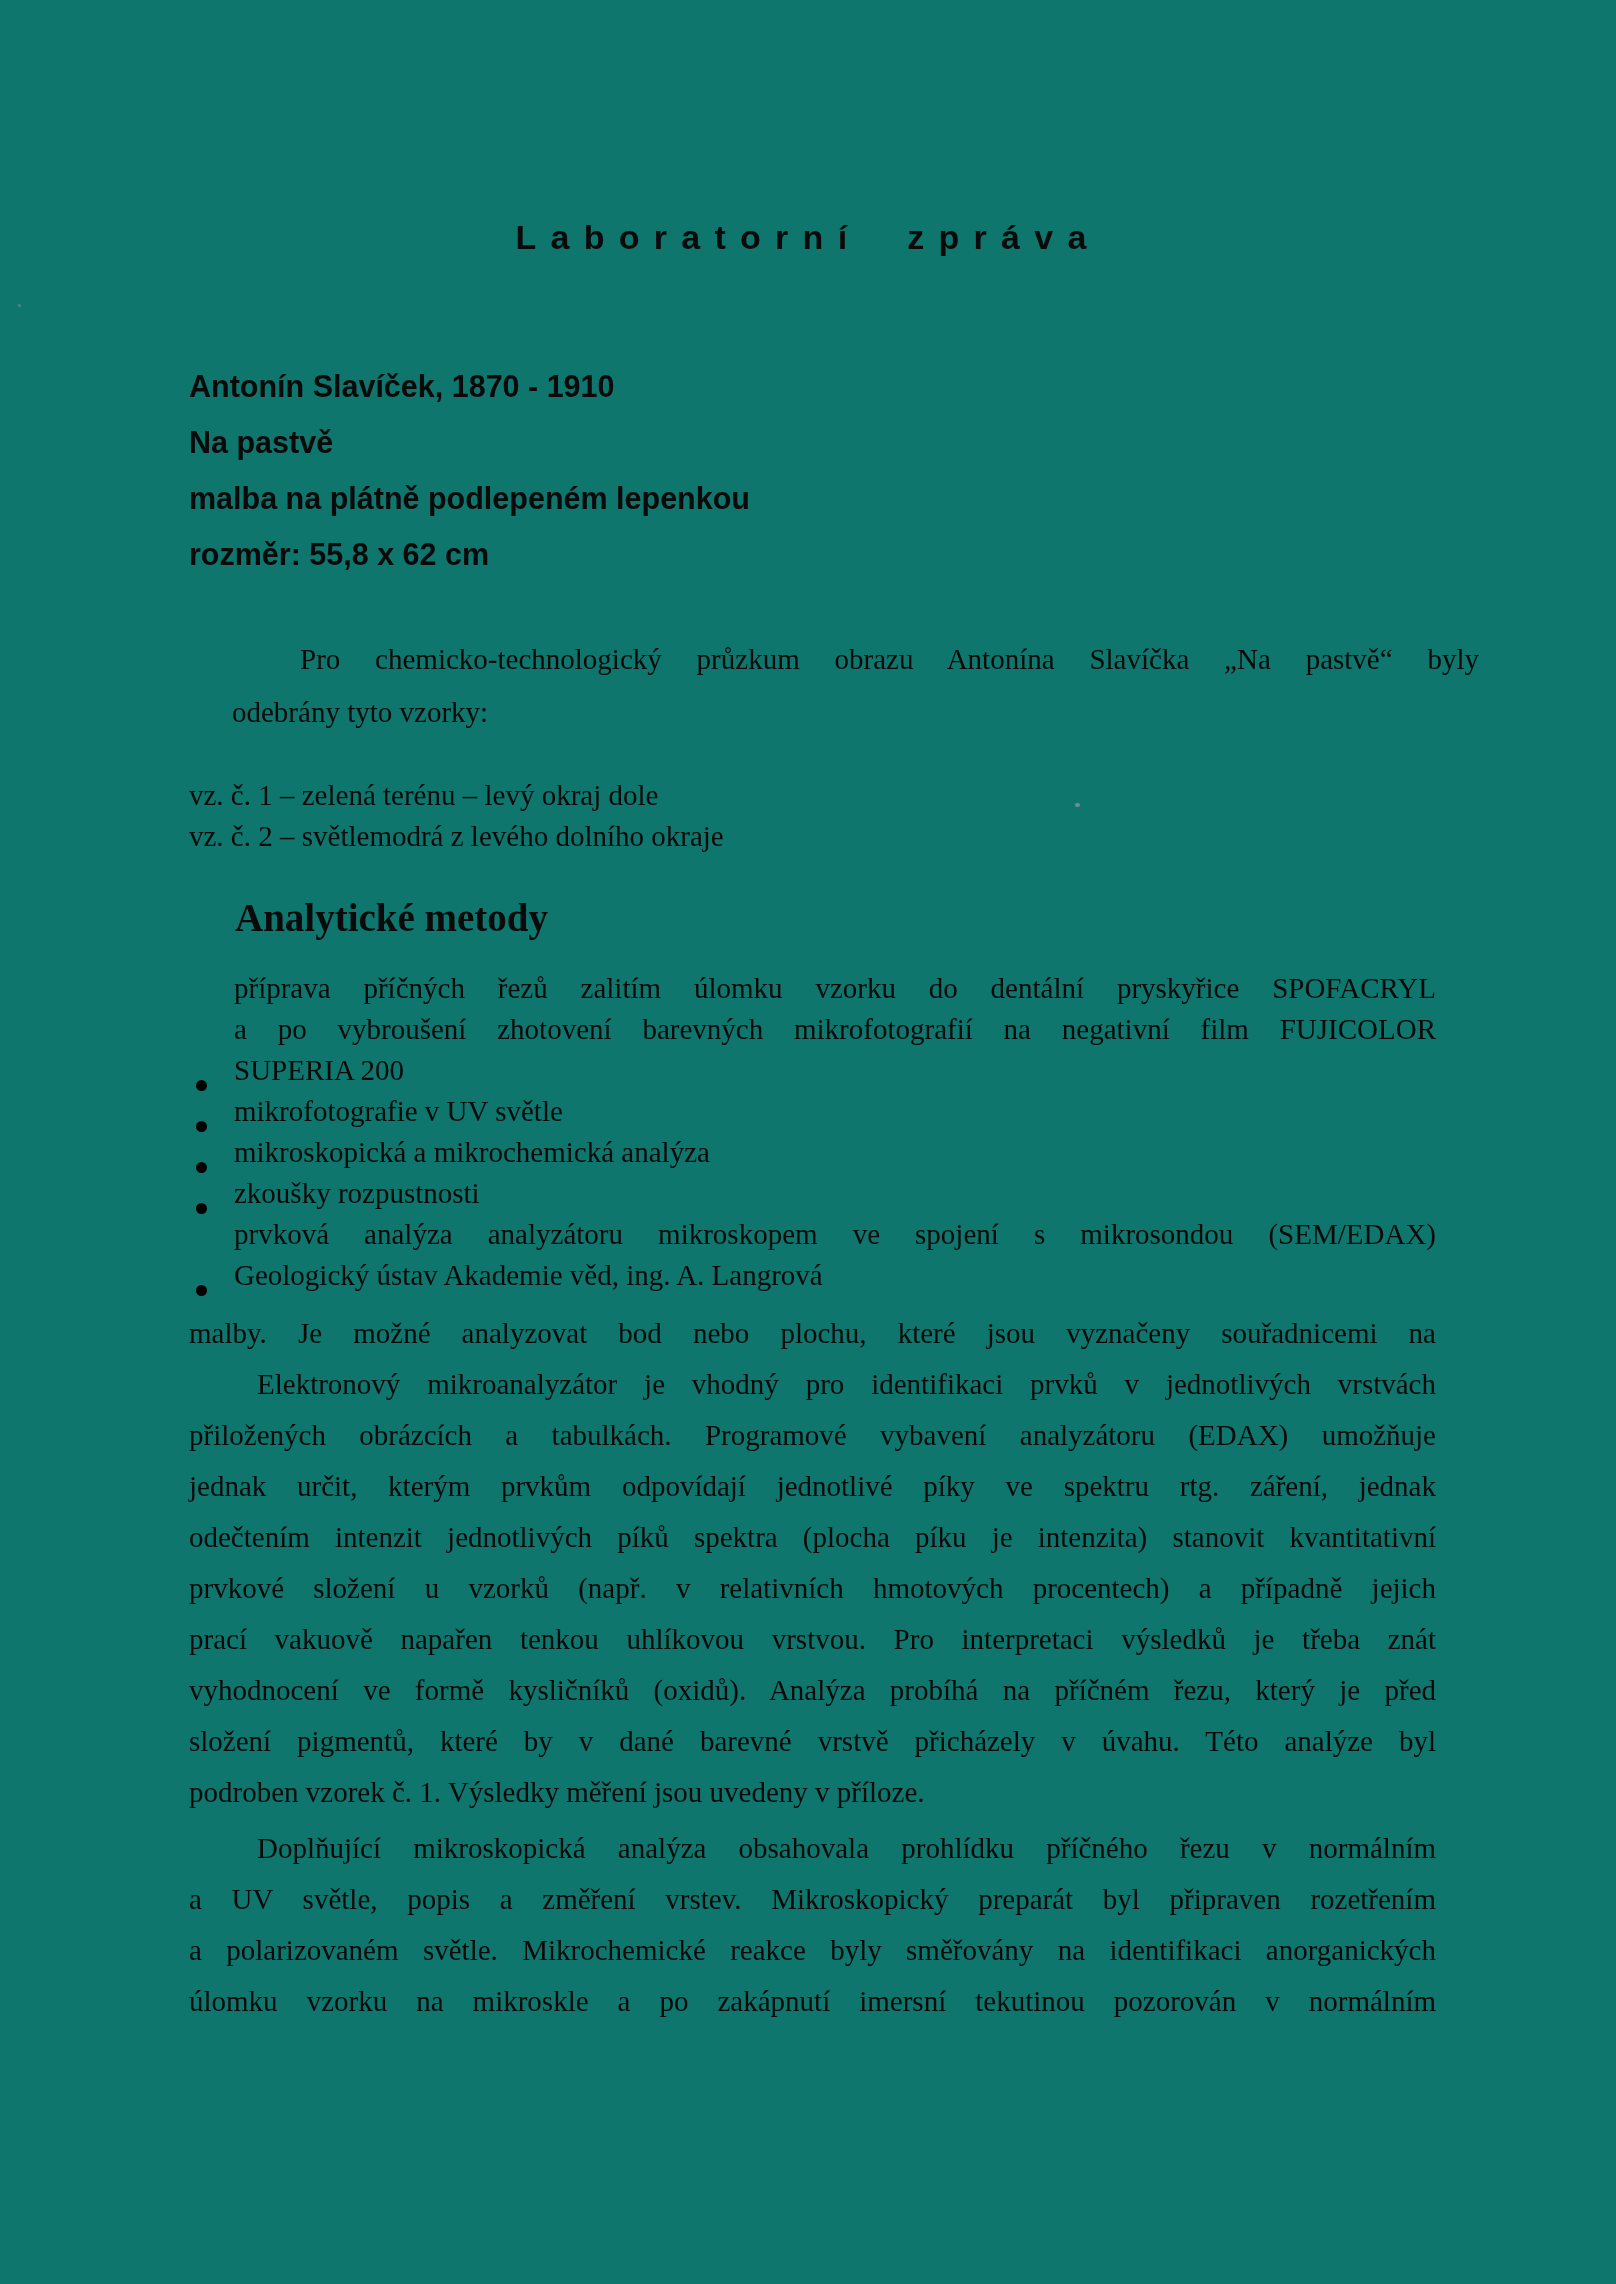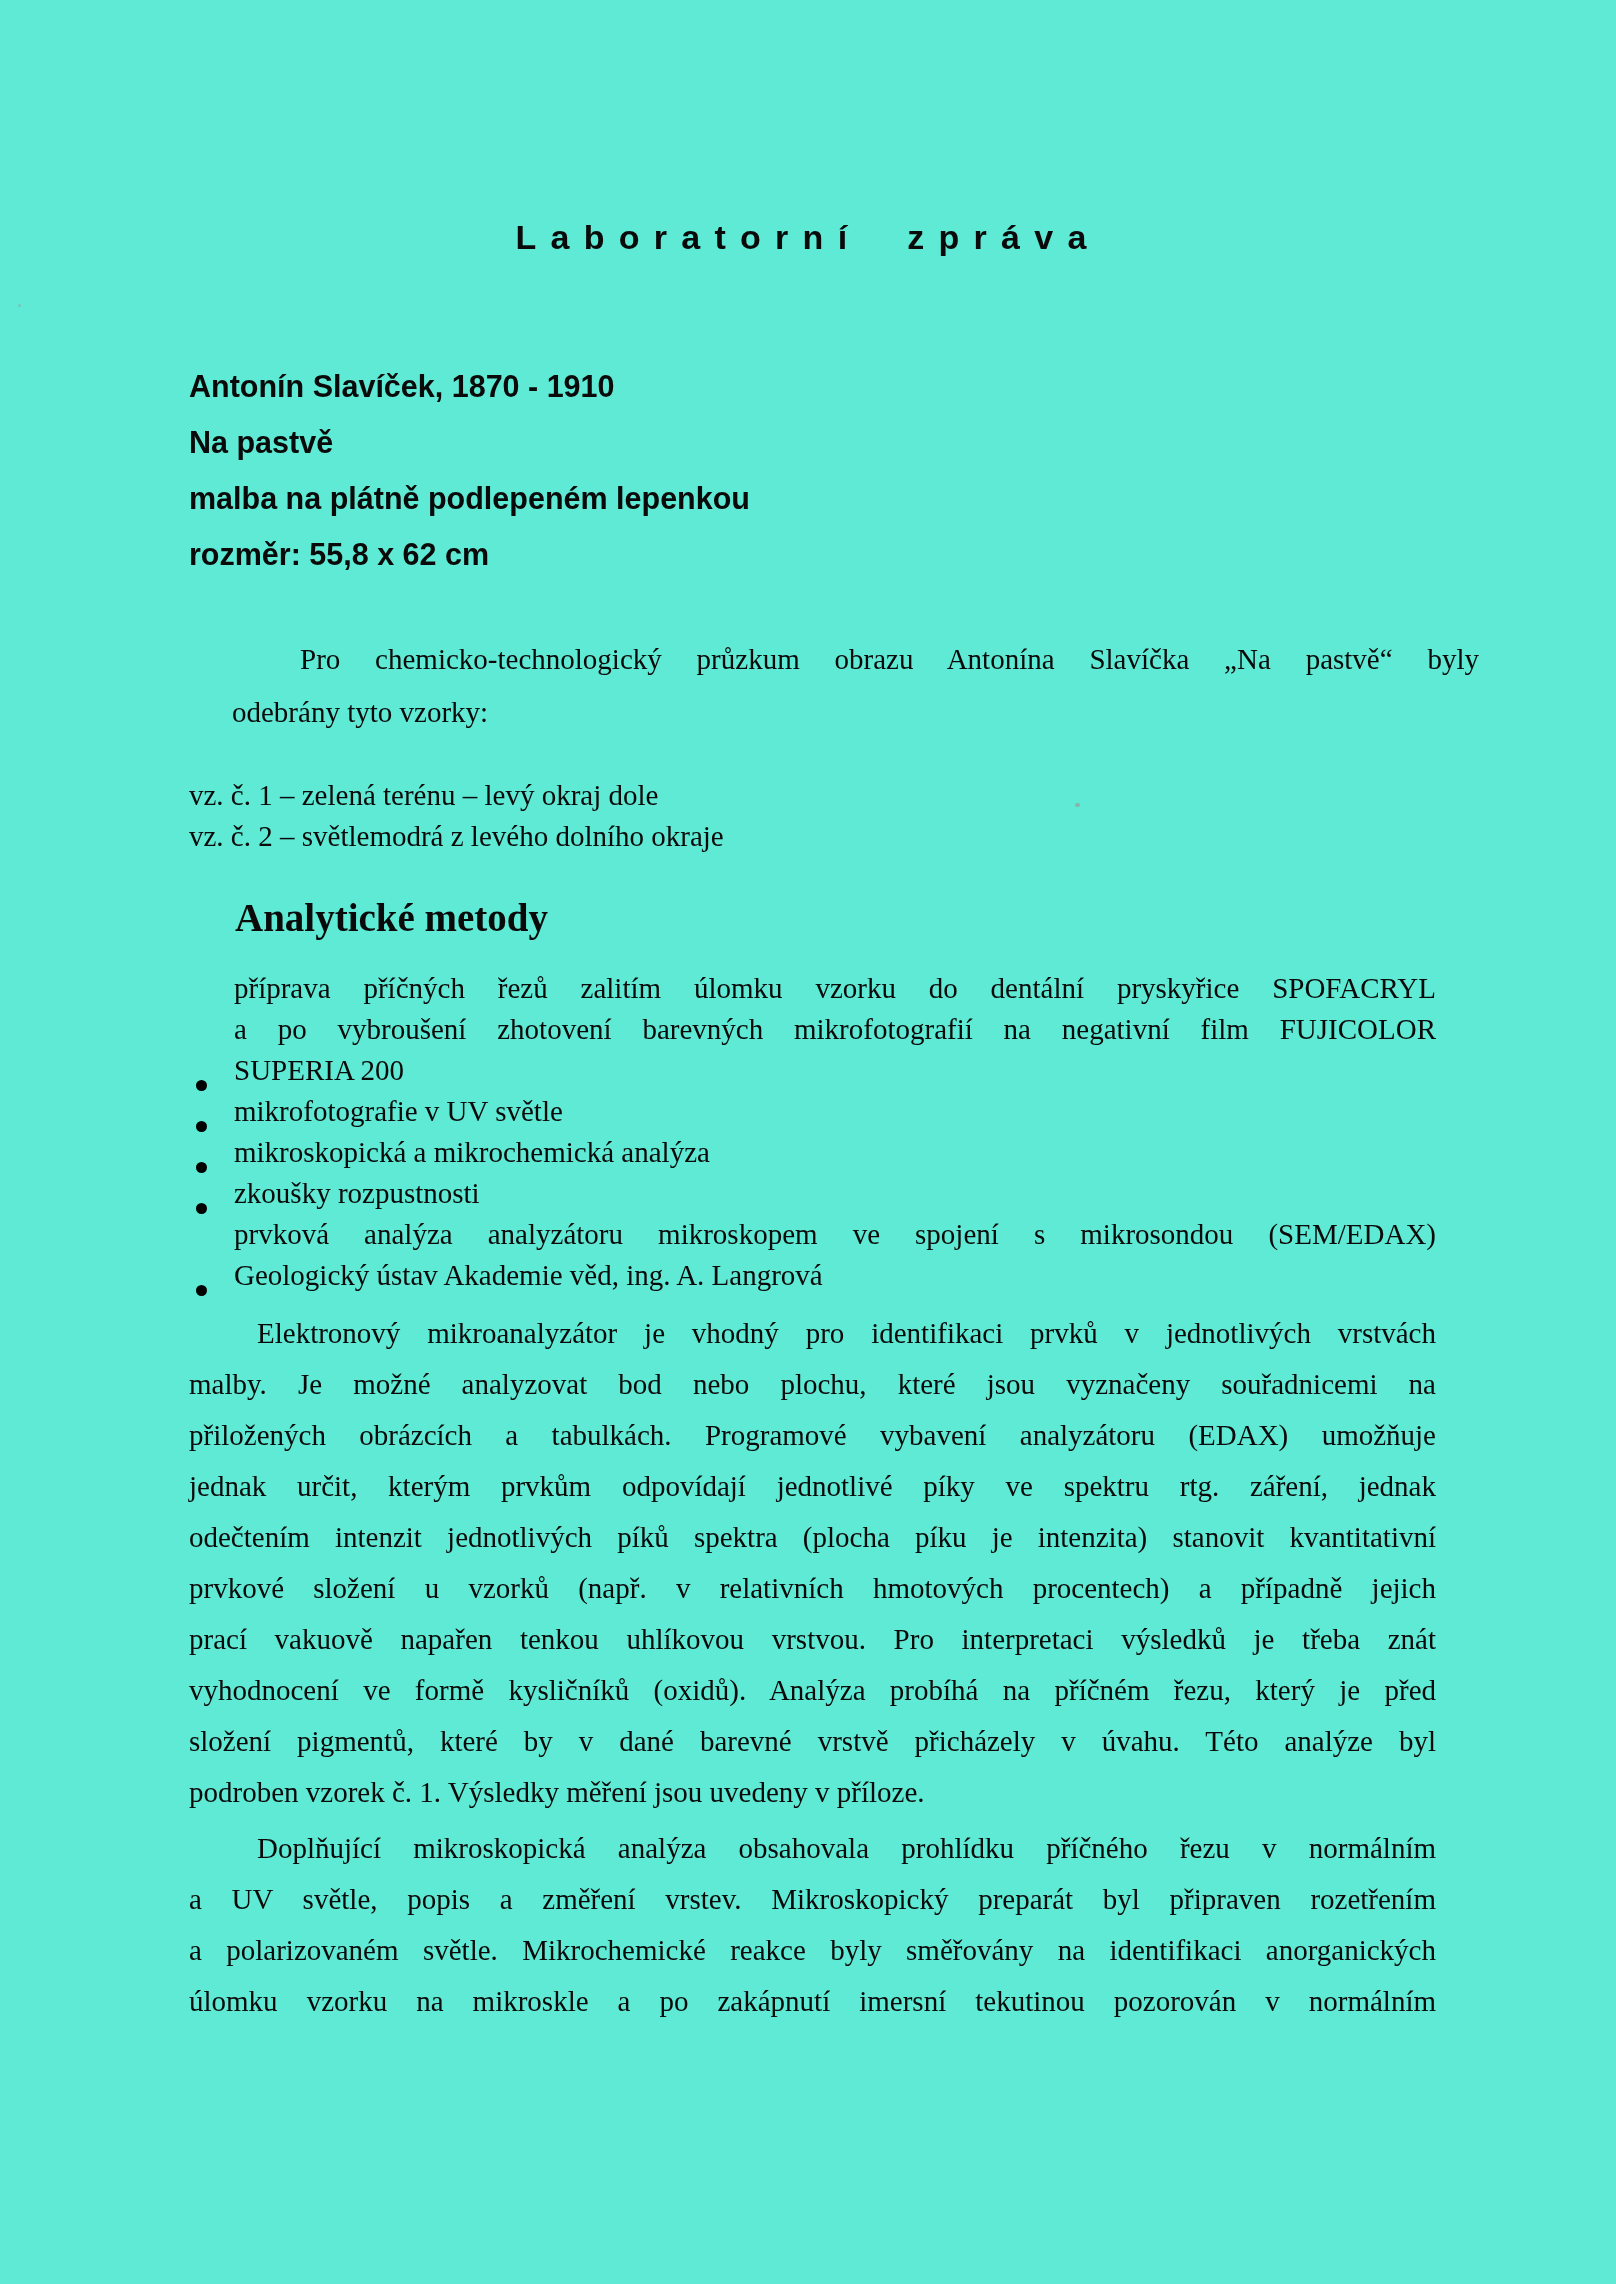--- a/index.html
+++ b/index.html
@@ -1,20 +1,20 @@
 <!DOCTYPE html>
 <html style="font-size:10.4px"><head>
 <meta charset="utf-8">
 <style>
   html, body { margin: 0; padding: 0; background: #e8e8e8; }
   .page {
     position: relative;
     width: 1616px;
     height: 2284px;
-    background: #5eead4;
+    background: #0f766e;
     color: #0a0a0a;
     font-family: "Liberation Serif", serif;
     overflow: hidden;
   }
   .report-title {
     position: absolute;
     top: 218px;
     left: 0;
     width: 100%;
     text-align: center;
@@ -145,22 +145,22 @@
         </div>
       <div class="bullet-text">
         <div class="jline">prvková analýza analyzátoru mikroskopem ve spojení s mikrosondou (SEM/EDAX)</div>
         <div class="lline">Geologický ústav Akademie věd, ing. A. Langrová</div>
       </div>
     </div>
 
   </div>
 
   <div class="textcol p2">
+    <div class="jline">malby. Je možné analyzovat bod nebo plochu, které jsou vyznačeny souřadnicemi na</div>
     <div class="jline indent">Elektronový mikroanalyzátor je vhodný pro identifikaci prvků v jednotlivých vrstvách</div>
-    <div class="jline">malby. Je možné analyzovat bod nebo plochu, které jsou vyznačeny souřadnicemi na</div>
     <div class="jline">přiložených obrázcích a tabulkách. Programové vybavení analyzátoru (EDAX) umožňuje</div>
     <div class="jline">jednak určit, kterým prvkům odpovídají jednotlivé píky ve spektru rtg. záření, jednak</div>
     <div class="jline">odečtením intenzit jednotlivých píků spektra (plocha píku je intenzita) stanovit kvantitativní</div>
     <div class="jline">prvkové složení u vzorků (např. v relativních hmotových procentech) a případně jejich</div>
     <div class="jline">prací vakuově napařen tenkou uhlíkovou vrstvou. Pro interpretaci výsledků je třeba znát</div>
     <div class="jline">vyhodnocení ve formě kysličníků (oxidů). Analýza probíhá na příčném řezu, který je před</div>
     <div class="jline">složení pigmentů, které by v dané barevné vrstvě přicházely v úvahu. Této analýze byl</div>
     <div class="lline">podroben vzorek č. 1. Výsledky měření jsou uvedeny v příloze.</div>
   </div>
 

